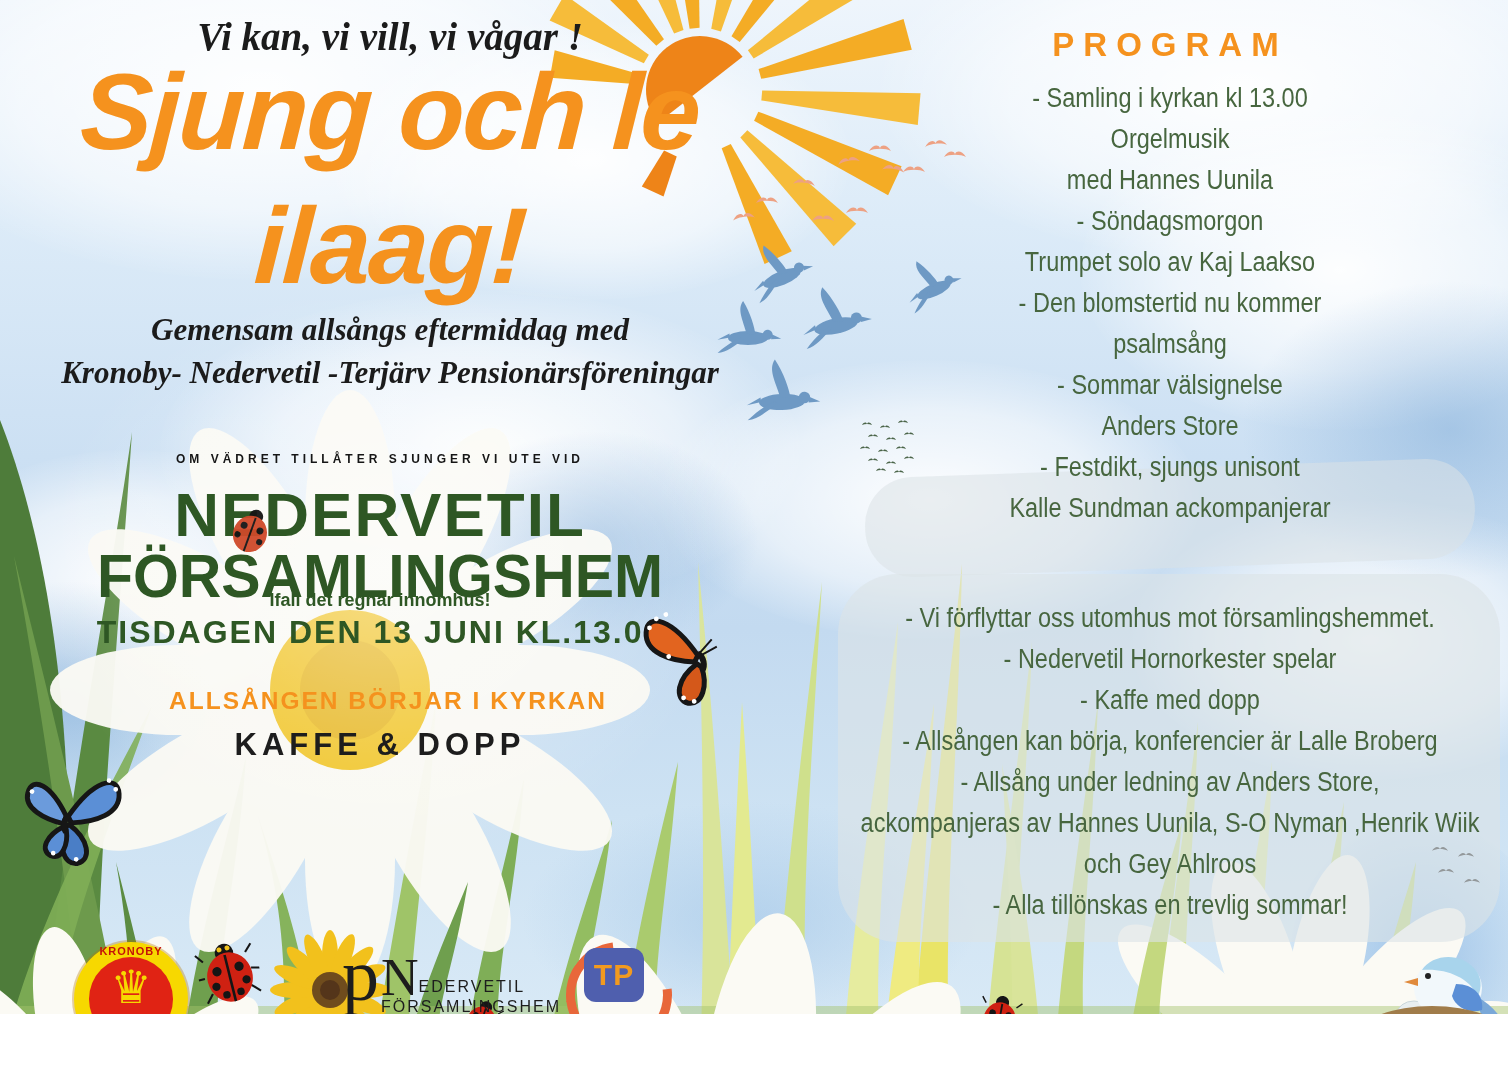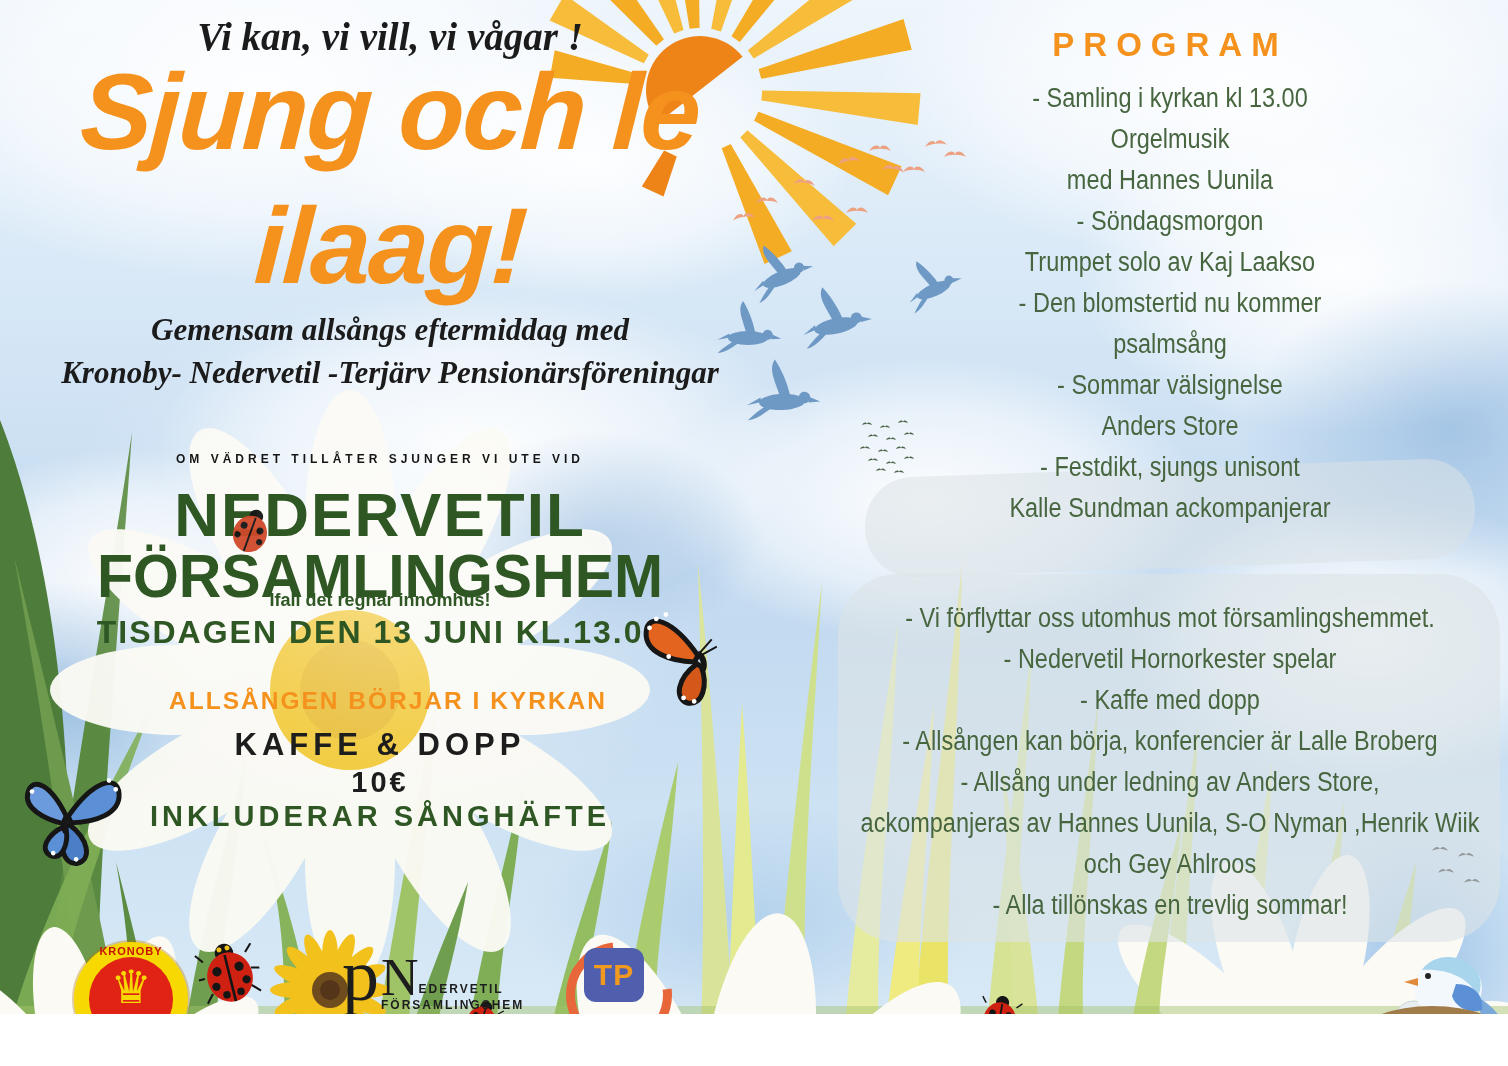--- a/index.html
+++ b/index.html
@@ -25,21 +25,21 @@
   .kronoby .inner{position:absolute;left:15px;top:15px;width:84px;height:84px;border-radius:50%;background:#e02314;}
   .kronoby .crown{position:absolute;left:0;right:0;top:22px;text-align:center;font-size:46px;color:#f7d800;line-height:1;}
   .kronoby .ktop{position:absolute;left:0;right:0;top:3px;text-align:center;font-size:11px;font-weight:700;color:#c41208;letter-spacing:1px;}
   .kronoby .kyear{position:absolute;left:0;right:0;top:72px;text-align:center;font-size:15px;font-weight:700;color:#f7d800;}
   .kronoby .kbot{position:absolute;left:8px;right:0;bottom:3px;text-align:left;font-size:12px;font-weight:700;color:#c41208;letter-spacing:1px;}
   .pnlogo{position:absolute;left:342px;top:946px;z-index:6;color:#1d1d1d;display:flex;align-items:flex-start;}
   .pnlogo .pbig{font-family:"Liberation Serif",serif;font-size:74px;line-height:.8;font-weight:400;}
   .pnlogo .nbig{font-family:"Liberation Serif",serif;font-size:52px;line-height:.7;font-weight:400;}
   .pnlogo .rows{margin-left:2px;margin-top:14px;}
   .pnlogo .r1{display:flex;align-items:flex-end;}
-  .pnlogo .small{font-size:12px;letter-spacing:2px;font-weight:700;}
+  .pnlogo .small{font-size:16px;letter-spacing:2px;font-weight:400;}
   .tplogo{position:absolute;left:560px;top:936px;width:108px;height:112px;z-index:6;}
   .tplogo .ring{position:absolute;left:6px;top:6px;width:88px;height:88px;border:9px solid #e8673a;border-radius:50%;border-top-color:transparent;transform:rotate(38deg);}
   .tplogo .sq{position:absolute;left:24px;top:12px;width:60px;height:54px;background:#4f5fae;border-radius:12px;display:flex;align-items:center;justify-content:center;}
   .tplogo .tp{color:#f29a1f;font-weight:700;font-size:30px;letter-spacing:1px;}
   .tplogo .lbl{position:absolute;left:0;right:0;bottom:0;text-align:center;color:#f2a21f;font-weight:700;font-size:14px;letter-spacing:1px;}
 </style>
 </head>
 <body>
 
 <div class="poster">
@@ -209,22 +209,20 @@
   <div class="txt headline" style="left:30px;top:192px;width:720px;font-size:108px;">ilaag!</div>
   <div class="txt script" style="left:10px;top:355px;width:760px;font-size:31px;">Kronoby- Nedervetil -Terjärv Pensionärsföreningar</div>
   <div class="txt script" style="left:30px;top:312px;width:720px;font-size:31px;">Gemensam  allsångs eftermiddag med</div>
   <div class="txt" style="left:50px;top:452px;width:660px;font-size:12px;font-weight:600;letter-spacing:4px;color:#161616;">OM VÄDRET TILLÅTER SJUNGER VI UTE VID</div>
   <div class="txt dgreen" style="left:50px;top:484px;width:660px;font-size:62px;font-weight:700;letter-spacing:2px;line-height:1;">NEDERVETIL</div>
   <div class="txt dgreen" style="left:50px;top:545px;width:660px;font-size:62px;font-weight:700;line-height:1;transform:scaleX(.95);transform-origin:50% 0;">FÖRSAMLINGSHEM</div>
   <div class="txt dgreen" style="left:50px;top:590px;width:660px;font-size:18px;font-weight:700;">Ifall det regnar innomhus!</div>
   <div class="txt dgreen" style="left:30px;top:614px;width:700px;font-size:32px;font-weight:700;letter-spacing:2px;">TISDAGEN DEN 13 JUNI KL.13.00</div>
   <div class="txt orange" style="left:58px;top:687px;width:660px;font-size:24.5px;font-weight:700;letter-spacing:2px;">ALLSÅNGEN BÖRJAR I KYRKAN</div>
   <div class="txt" style="left:50px;top:727px;width:660px;font-size:31px;font-weight:700;letter-spacing:5px;color:#1d1d1d;">KAFFE &amp; DOPP</div>
-  <div class="txt" style="left:50px;top:766px;width:660px;font-size:29px;font-weight:700;letter-spacing:3px;color:#1d1d1d;">10€</div>
-  <div class="txt dgreen" style="left:50px;top:800px;width:660px;font-size:29px;font-weight:700;letter-spacing:4px;">INKLUDERAR SÅNGHÄFTE</div>
 
   <div class="txt orange" style="left:830px;top:26px;width:680px;font-size:33px;font-weight:700;letter-spacing:9px;">PROGRAM</div>
   <div class="txt condensed" style="left:830px;top:78px;width:680px;">
 
   <div class="pline">-  Samling i kyrkan kl 13.00</div>
       <div class="pline">Orgelmusik</div>
       <div class="pline">med Hannes Uunila</div>
       <div class="pline">-  Söndagsmorgon</div>
       <div class="pline">Trumpet solo av  Kaj Laakso</div>
       <div class="pline">-  Den blomstertid nu kommer</div>

